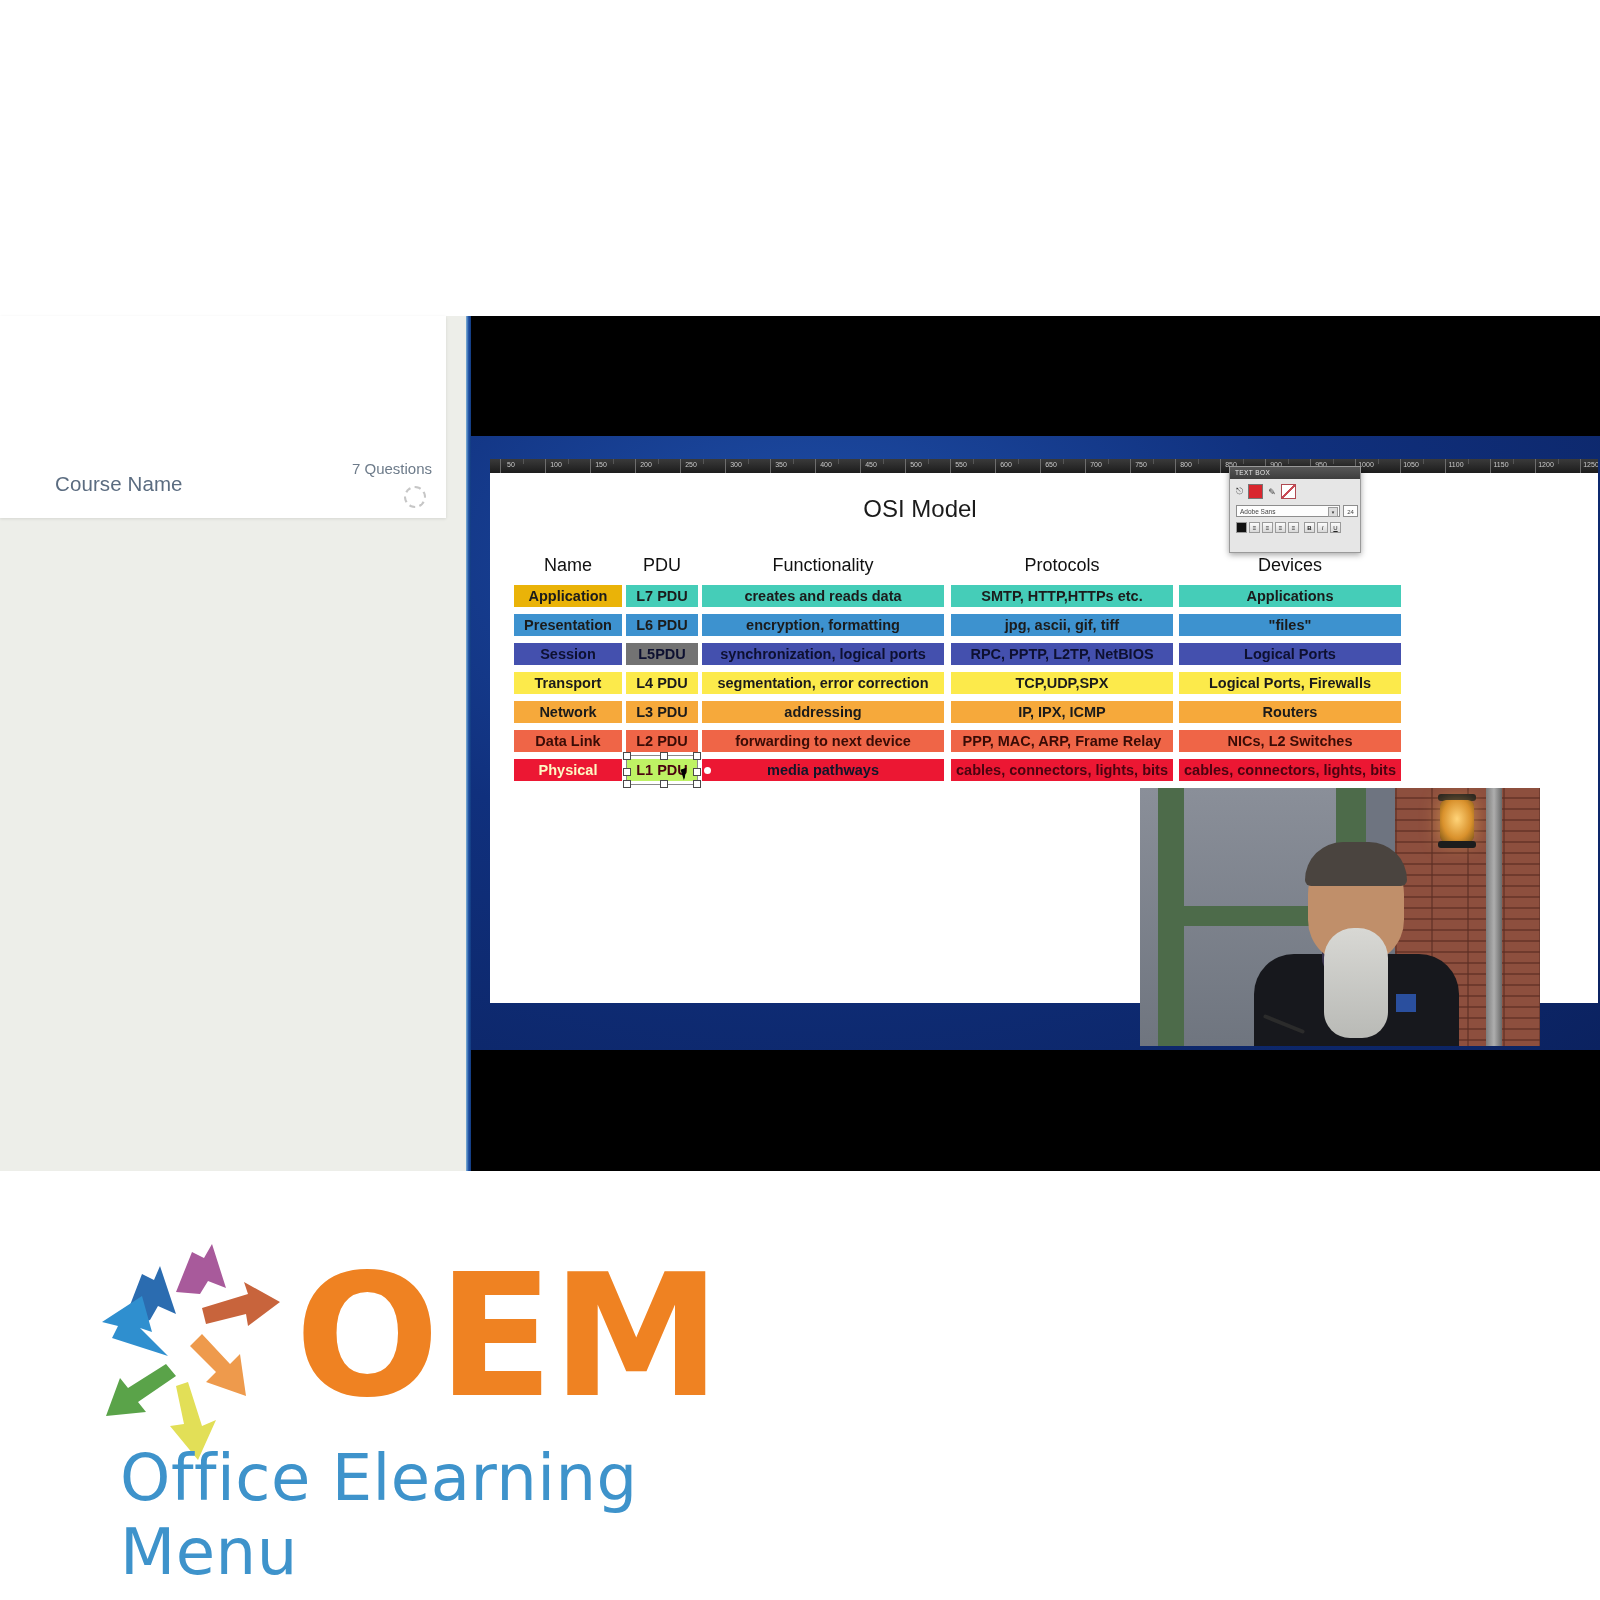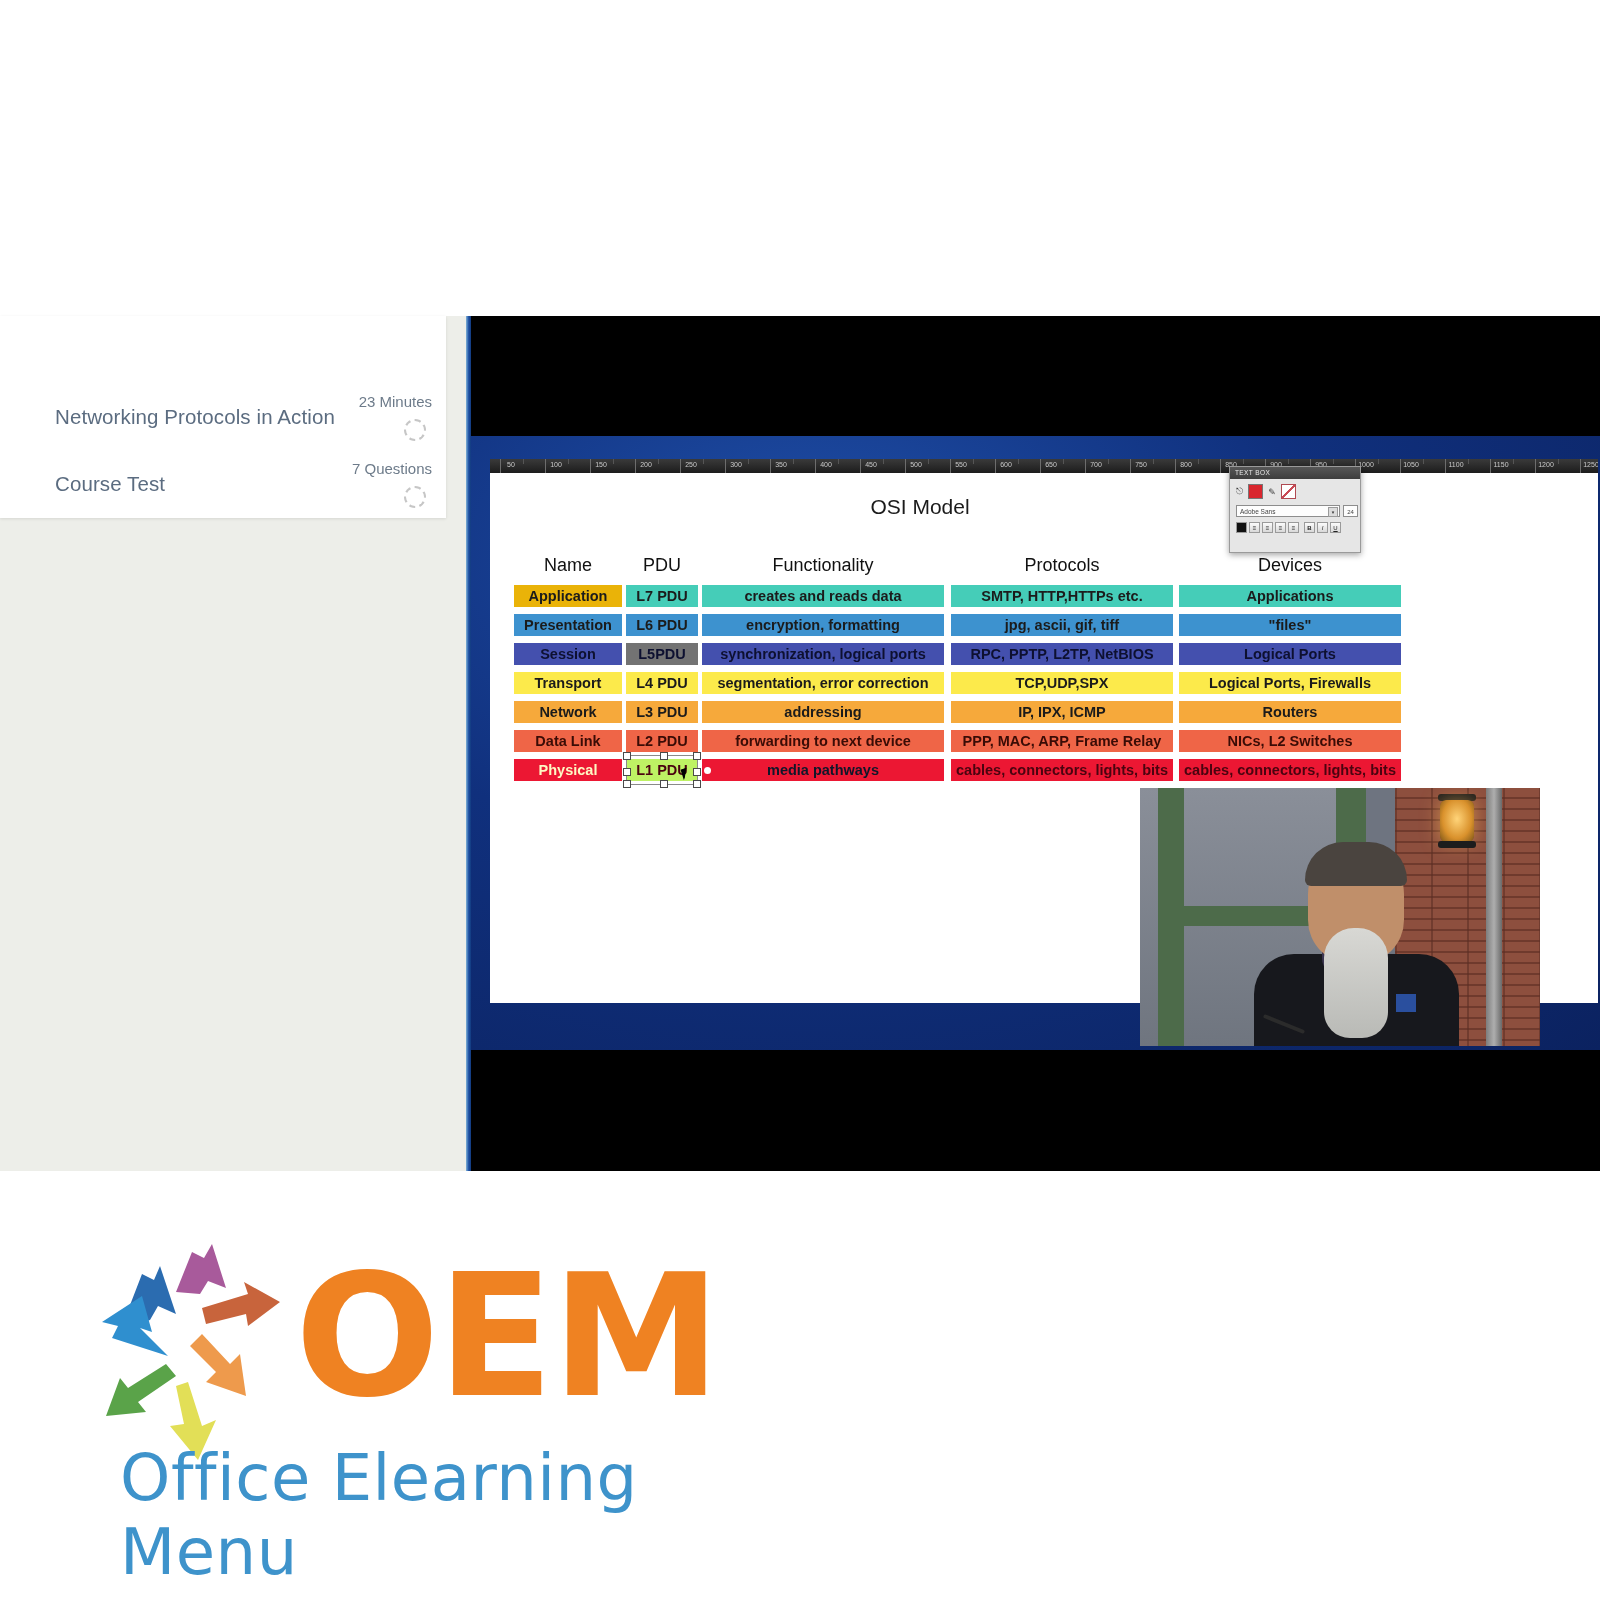--- a/index.html
+++ b/index.html
@@ -98,21 +98,21 @@
     font-family:"Liberation Sans",sans-serif;transform:translateX(-50%);
   }
 
   
   #slide{
     position:absolute;left:24px;top:157px;width:1108px;height:530px;
     background:#ffffff;
   }
   #slide-title{
     position:absolute;left:0;top:22px;width:860px;text-align:center;
-    font-size:21px;color:#1b1b1b;
+    font-size:24px;color:#1b1b1b;
   }
 
   
   #osi{
     position:absolute;left:24px;top:82px;
   }
   .osi-head{
     position:absolute;font-size:18px;color:#111;text-align:center;
   }
   .osi-row{position:absolute;left:0;height:22px;}
@@ -265,28 +265,23 @@
 </style>
 </head>
 <body>
 
 <div id="top-white"></div>
 
 <div id="course-panel">
   <div id="course-card">
 
 
-    <div class="course-row" style="top:67px">
-      <div class="label" style="top:22px">Networking Protocols in Action</div>
-      <div class="meta" style="top:10px">23 Minutes</div>
-      <div class="status-dot pending" style="top:36px"></div>
-    </div>
 
     <div class="course-row" style="top:134px">
-      <div class="label" style="top:22px">Course Test</div>
+      <div class="label" style="top:22px">Course Name</div>
       <div class="meta" style="top:10px">7 Questions</div>
       <div class="status-dot pending" style="top:36px"></div>
     </div>
 
   </div>
 </div>
 
 <div id="player">
   <div id="player-left-edge"></div>
 

